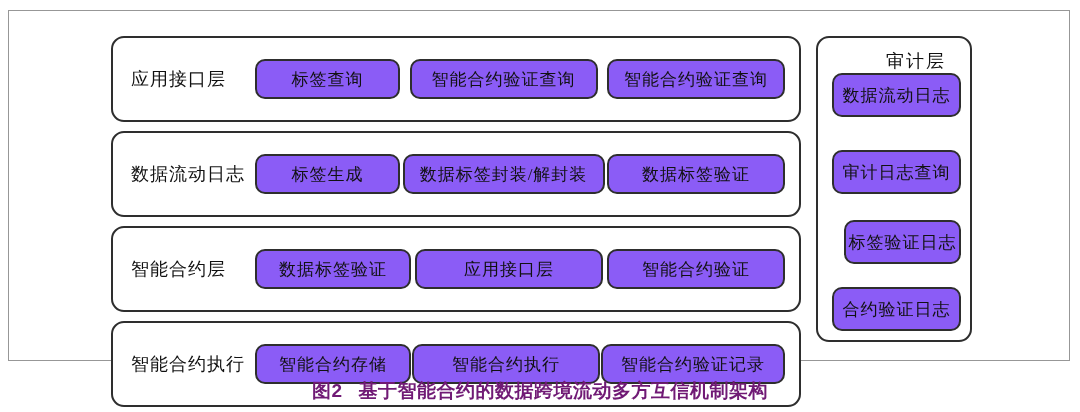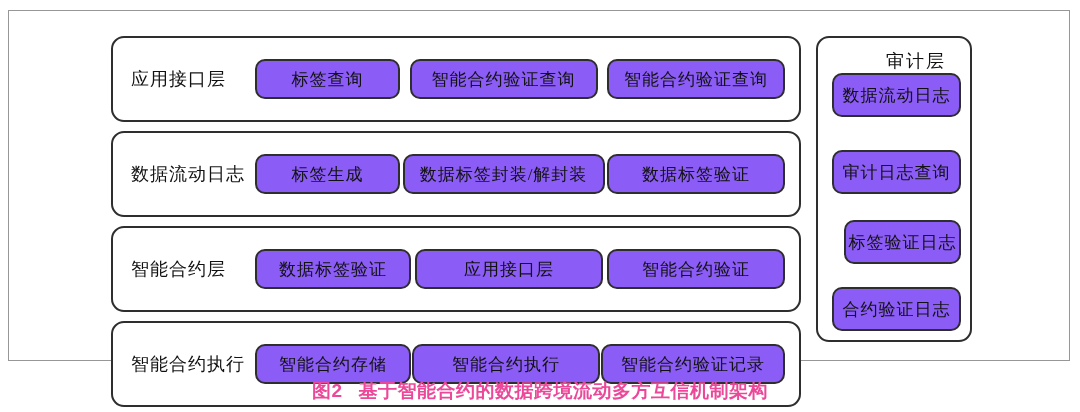--- a/index.html
+++ b/index.html
@@ -107,21 +107,21 @@
   .audit .node:nth-of-type(4) { top: 249px; }
   .caption {
     position: absolute;
     left: 0;
     right: 0;
     top: 378px;
     text-align: center;
     font-family: "Liberation Sans", sans-serif;
     font-weight: bold;
     font-size: 19px;
-    color: #ec4899;
+    color: #701a75;
     letter-spacing: 0.5px;
   }
   .caption .fig-no {
     margin-right: 16px;
   }
 </style>
 </head>
 <body>
 
 <div class="stage">

